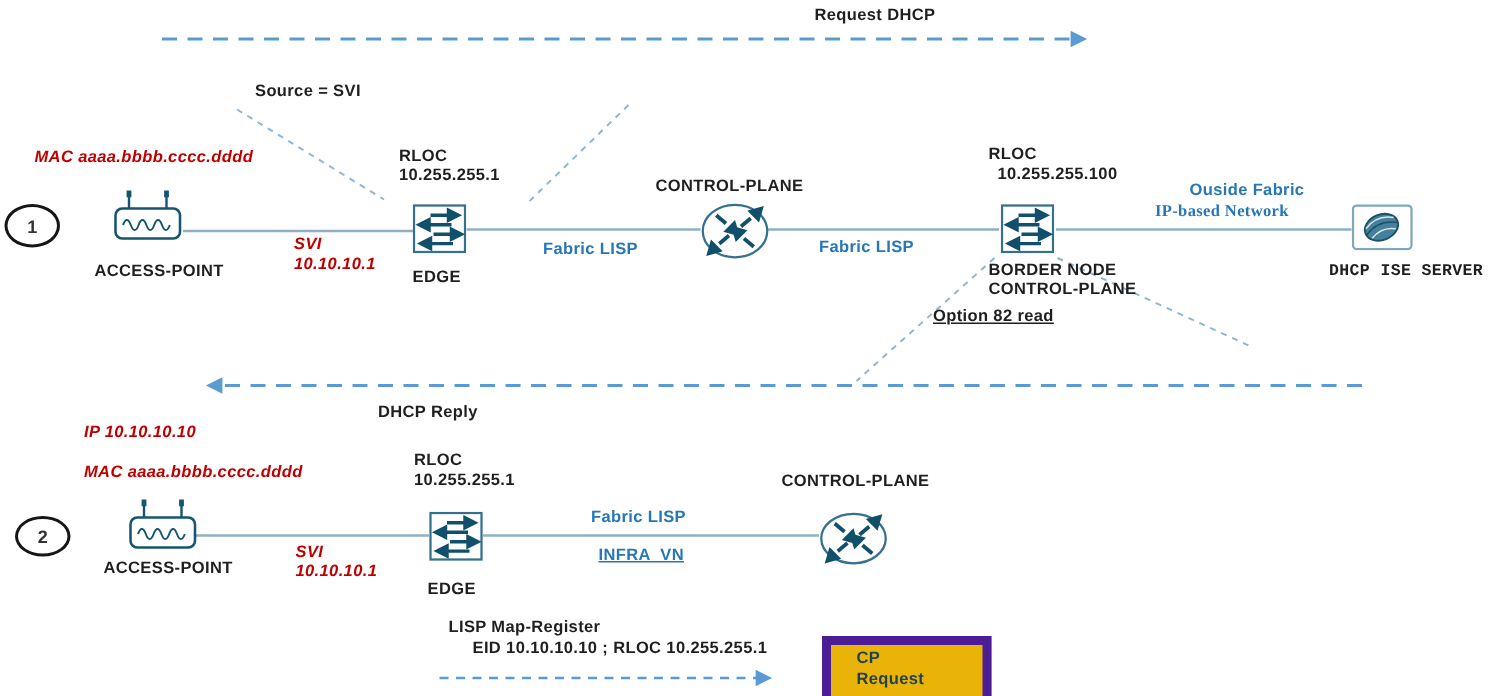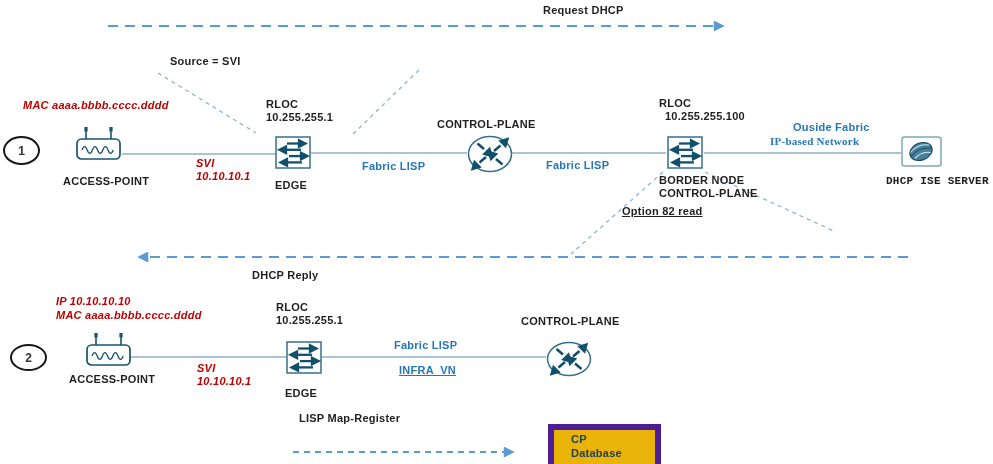--- a/index.html
+++ b/index.html
@@ -153,21 +153,21 @@
         <path d="M11.5,20 q8.5,-5 17,0" stroke="#D7E7EE" stroke-width="1" fill="none"></path>
       </g>
     </svg>
   </div>
   <div class="t" style="left:886px;top:174px;font-family:Liberation Mono, monospace;">DHCP ISE SERVER</div>
 
   <div class="t" style="left:622px;top:204px;text-decoration:underline;">Option 82 read</div>
 
   <div class="t" style="left:252px;top:236px;margin-top:32px;">DHCP Reply</div>
 
-  <div class="t red" style="left:56px;top:294px;">IP 10.10.10.10</div>
+  <div class="t red" style="left:56px;top:281px;">IP 10.10.10.10</div>
   <div class="t red" style="left:56px;top:308px;">MAC aaaa.bbbb.cccc.dddd</div>
 
   <div class="badge" style="left:10px;top:344px;width:33px;height:23px;">2</div>
 
   <div class="icon" style="left:84px;top:330px;">
     <svg width="48" height="40">
       <g stroke="#16556F" fill="none" stroke-width="1.6">
         <line x1="12" y1="15" x2="12" y2="7"></line>
         <line x1="37" y1="15" x2="37" y2="7"></line>
       </g>
@@ -217,19 +217,20 @@
         <polygon points="0,-3.4 6.2,0 0,3.4" transform="translate(36,9) rotate(-45)"></polygon>
         <line x1="19" y1="22" x2="12.5" y2="27.5"></line>
         <polygon points="0,-3.4 6.2,0 0,3.4" transform="translate(10,29.5) rotate(135)"></polygon>
         <line x1="35.5" y1="29" x2="29" y2="23.5"></line>
         <polygon points="0,-3.4 6.2,0 0,3.4" transform="translate(26.5,21.5) rotate(-135)"></polygon>
       </g>
     </svg>
   </div>
 
   <div class="t" style="left:299px;top:411px;">LISP Map-Register</div>
+  <div class="t" style="left:315px;top:425px;">EID 10.10.10.10 ; RLOC 10.255.255.1</div>
 
   <div class="dbbox">
     <span class="t">CP</span>
-    <span class="t">Database</span>
+    <span class="t">Request</span>
   </div>
 
 </div>
 
 </body></html>

